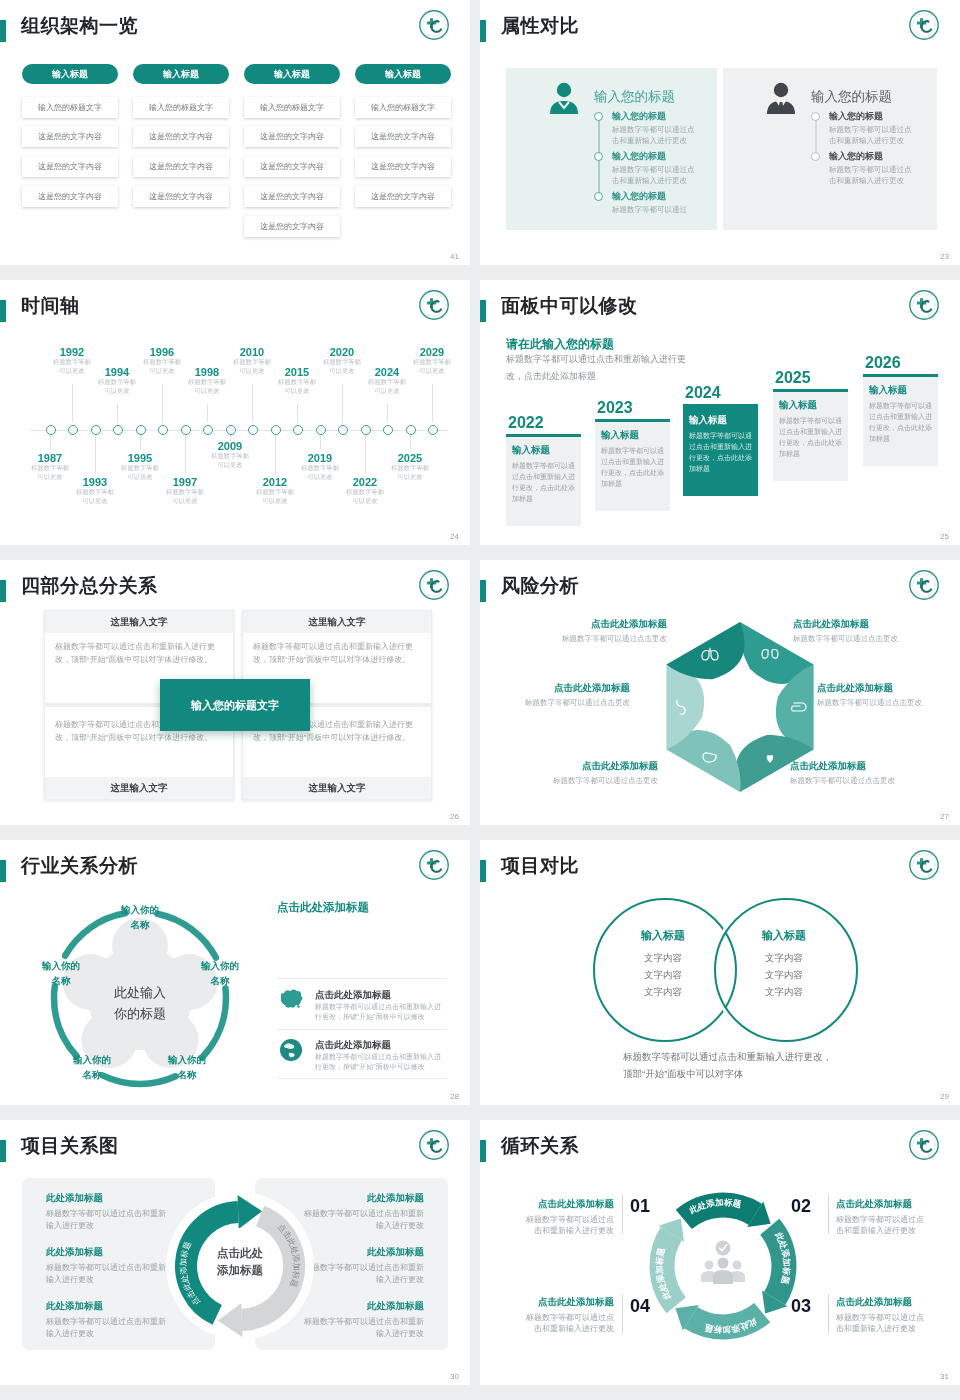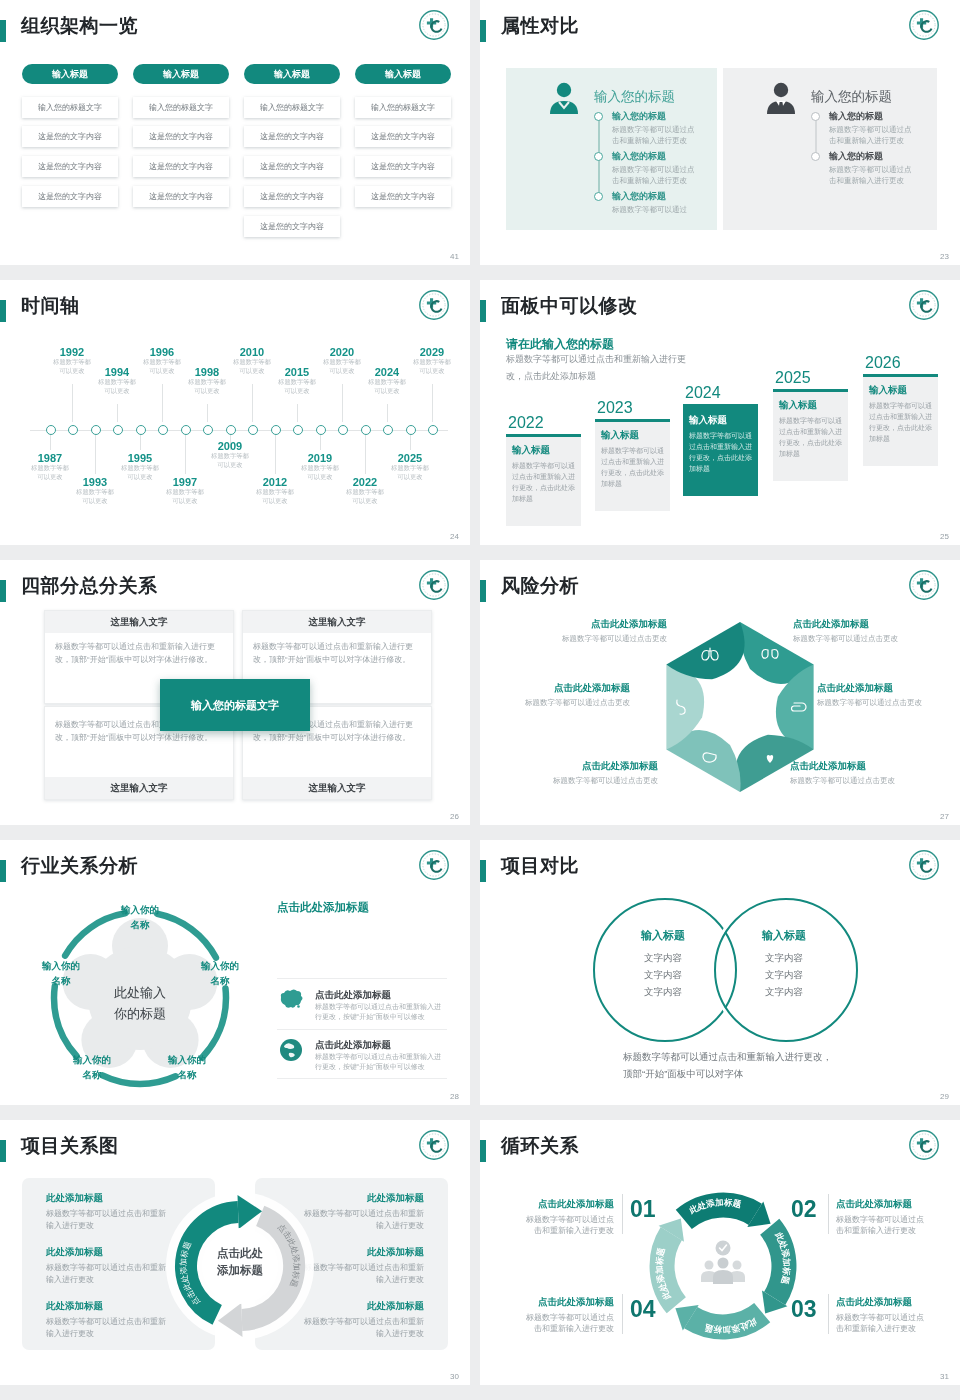--- a/index.html
+++ b/index.html
@@ -27,21 +27,21 @@
   
   .t24axis{position:absolute;left:30px;top:150px;width:418px;height:1px;background:#E2E4E5}
   .t24dot{position:absolute;top:145px;width:8px;height:8px;border:1.6px solid #3AA198;border-radius:50%;background:#fff}
   .t24conn{position:absolute;width:1px;background:#E0E3E4}
   .t24lab{position:absolute;width:64px;text-align:center}
   .t24lab .y{font-size:11px;font-weight:800;color:#149288}
   .t24lab .n{font-size:6.3px;line-height:8.5px;color:#B6BDC1}
   
   .s25it{position:absolute;left:26px;top:56px;font-size:12px;font-weight:700;color:#12897E}
   .s25ib{position:absolute;left:26px;top:71px;width:180px;font-size:9px;line-height:16.5px;color:#8A9196}
-  .s25yr{position:absolute;font-size:16px;font-weight:400;color:#12897E}
+  .s25yr{position:absolute;font-size:16px;font-weight:700;color:#12897E}
   .s25rule{position:absolute;width:75px;height:2.5px;background:#12897E}
   .s25card{position:absolute;width:75px;height:89px;background:#EFF0F1}
   .s25card .t{position:absolute;left:6px;top:7px;font-size:9.5px;font-weight:700;color:#12897E}
   .s25card .b{position:absolute;left:6px;top:23px;width:63px;font-size:7px;line-height:11px;color:#9CA3A8}
   .s25card.teal{background:#12897E}
   .s25card.teal .t{color:#fff}
   .s25card.teal .b{color:#CFE8E5}
   
   .c26{position:absolute;width:188px;height:92px;background:#fff;border:1px solid #EBEDEE;box-shadow:0 1px 3px rgba(140,150,160,.25)}
   .c26 .hdr{position:absolute;left:0;right:0;height:22px;background:#F2F3F4;font-size:9.5px;font-weight:700;color:#3E4347;text-align:center;line-height:22px}
@@ -70,21 +70,21 @@
   .v29f{position:absolute;left:143px;width:260px;font-size:9.5px;color:#6F767B}
   
   .p30{position:absolute;top:58px;width:193px;height:172px;background:#F0F2F3;border-radius:7px}
   .p30 .it{position:absolute;left:24px;width:150px}
   .p30.r .it{left:19px;text-align:right}
   .p30 .tt{font-size:9.5px;font-weight:700;color:#12897E}
   .p30 .bd{margin-top:3px;width:122px;font-size:8px;line-height:11.5px;color:#98A0A5}
   .p30.r .bd{margin-left:auto}
   .s30c{position:absolute;left:180px;top:125px;width:120px;text-align:center;font-size:11.5px;font-weight:600;color:#4A5056;line-height:17px}
   
-  .v31num{position:absolute;font-size:23px;font-weight:800;color:#0f766e}
+  .v31num{position:absolute;font-size:18px;font-weight:800;color:#0f172a}
   .v31div{position:absolute;width:1px;height:40px;background:#D8DBDD}
   .v31blk{position:absolute;width:122px}
   .v31blk .tt{font-size:9.5px;font-weight:700;color:#12897E}
   .v31blk .bd{margin-top:3px;width:92px;font-size:8px;line-height:11px;color:#9AA2A7}
   .v31blk.r{text-align:right}
   .v31blk.r .bd{margin-left:auto}
 </style>
 </head>
 <body>
 

